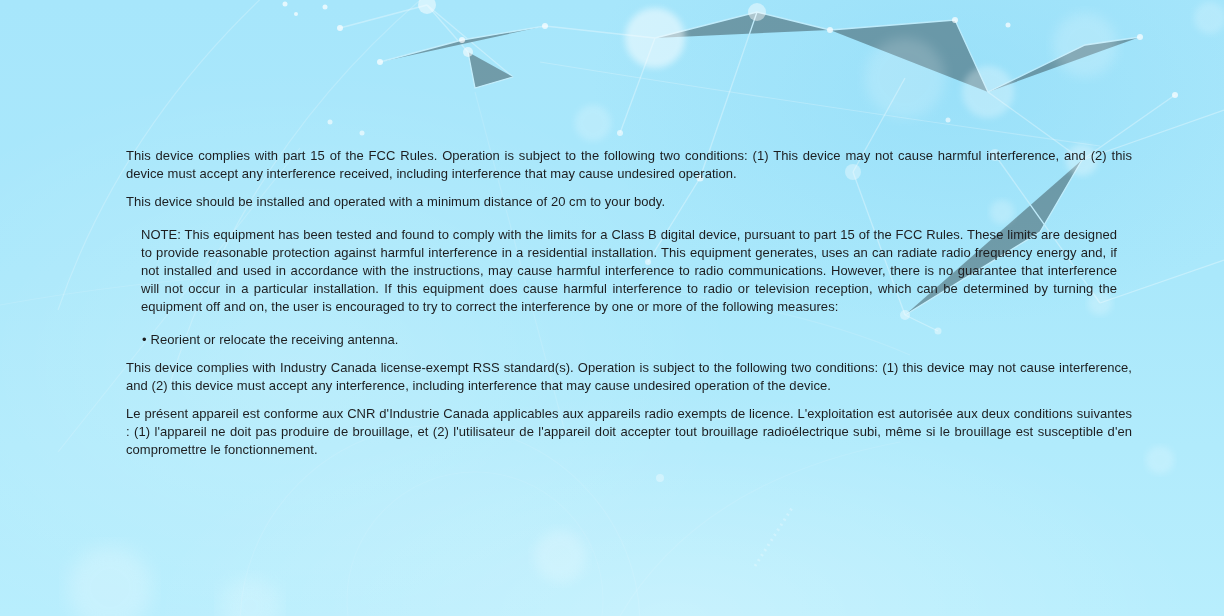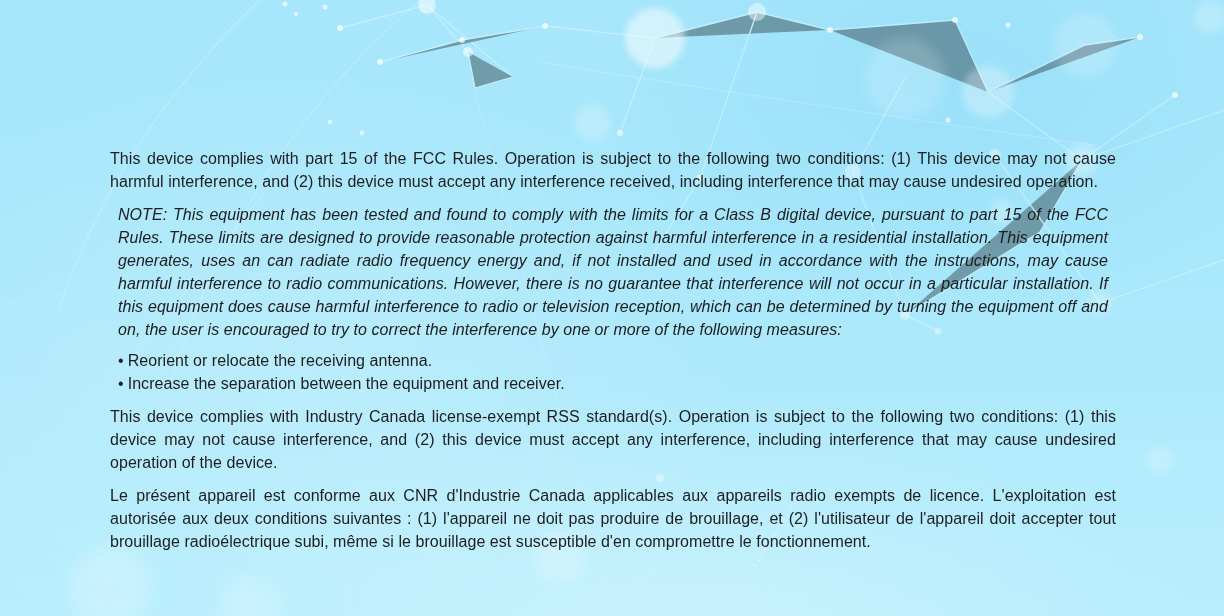--- a/index.html
+++ b/index.html
@@ -10,28 +10,28 @@
   .page{
     position:relative;width:1224px;height:616px;overflow:hidden;
     background:
       radial-gradient(520px 340px at 78% 14%, rgba(140,218,247,.50), rgba(140,218,247,0) 70%),
       radial-gradient(620px 420px at 24% 60%, rgba(255,255,255,.16), rgba(255,255,255,0) 72%),
       radial-gradient(700px 300px at 55% 100%, rgba(255,255,255,.22), rgba(255,255,255,0) 75%),
       linear-gradient(180deg,#a7e6fb 0%,#aae8fb 45%,#b8eefd 100%);
   }
   svg.bg{position:absolute;left:0;top:0;width:1224px;height:616px;display:block;}
   .content{
-    position:absolute;left:110px;top:147px;width:1006px;
-    font-size:16px;line-height:23px;letter-spacing:.05px;
+    position:absolute;left:126px;top:147px;width:1006px;
+    font-size:13px;line-height:18px;letter-spacing:.05px;
     color:#1d1e20;text-align:justify;
   }
   .content p{margin:0 0 10px 0;}
-  .content p.tight{margin:8px;font-style:italic;}
+  .content p.tight{margin:15px;}
   ul.measures{
-    list-style:none;margin:0 0 10px 8px;padding:0;text-align:left;
+    list-style:none;margin:0 0 10px 16px;padding:0;text-align:left;
   }
   ul.measures li{margin:0;padding:0;}
   ul.measures .b{display:inline-block;margin-right:4px;}
 </style>
 </head>
 <body>
 
 <div class="page">
 
   <svg class="bg" viewBox="0 0 1224 616" aria-hidden="true">
@@ -127,29 +127,27 @@
       <circle cx="330" cy="122" r="2.5" opacity="0.6"></circle>
       <circle cx="362" cy="133" r="2.5" opacity="0.6"></circle>
       <circle cx="648" cy="262" r="3" opacity="0.5"></circle>
     </g>
   </svg>
 
   <main class="content">
 
     <p>This device complies with part 15 of the FCC Rules. Operation is subject to the following two conditions: (1) This device may not cause harmful interference, and (2) this device must accept any interference received, including interference that may cause undesired operation.</p>
 
+    <p>This device should be installed and operated with a minimum distance of 20 cm to your body.</p>
 
     <p class="tight">NOTE: This equipment has been tested and found to comply with the limits for a Class B digital device, pursuant to part 15 of the FCC Rules. These limits are designed to provide reasonable protection against harmful interference in a residential installation. This equipment generates, uses an can radiate radio frequency energy and, if not installed and used in accordance with the instructions, may cause harmful interference to radio communications. However, there is no guarantee that interference will not occur in a particular installation. If this equipment does cause harmful interference to radio or television reception, which can be determined by turning the equipment off and on, the user is encouraged to try to correct the interference by one or more of the following measures:</p>
 
     <ul class="measures">
       <li>
         <span class="b">•</span><span>Reorient or relocate the receiving antenna.</span>
-      </li>
-      <li>
-        <span class="b">•</span><span>Increase the separation between the equipment and receiver.</span>
       </li>
     </ul>
 
 
     <p>This device complies with Industry Canada license-exempt RSS standard(s). Operation is subject to the following two conditions: (1) this device may not cause interference, and (2) this device must accept any interference, including interference that may cause undesired operation of the device.</p>
 
     <p>Le présent appareil est conforme aux CNR d'Industrie Canada applicables aux appareils radio exempts de licence. L'exploitation est autorisée aux deux conditions suivantes : (1) l'appareil ne doit pas produire de brouillage, et (2) l'utilisateur de l'appareil doit accepter tout brouillage radioélectrique subi, même si le brouillage est susceptible d'en compromettre le fonctionnement.</p>
 
   </main>
 </div>

